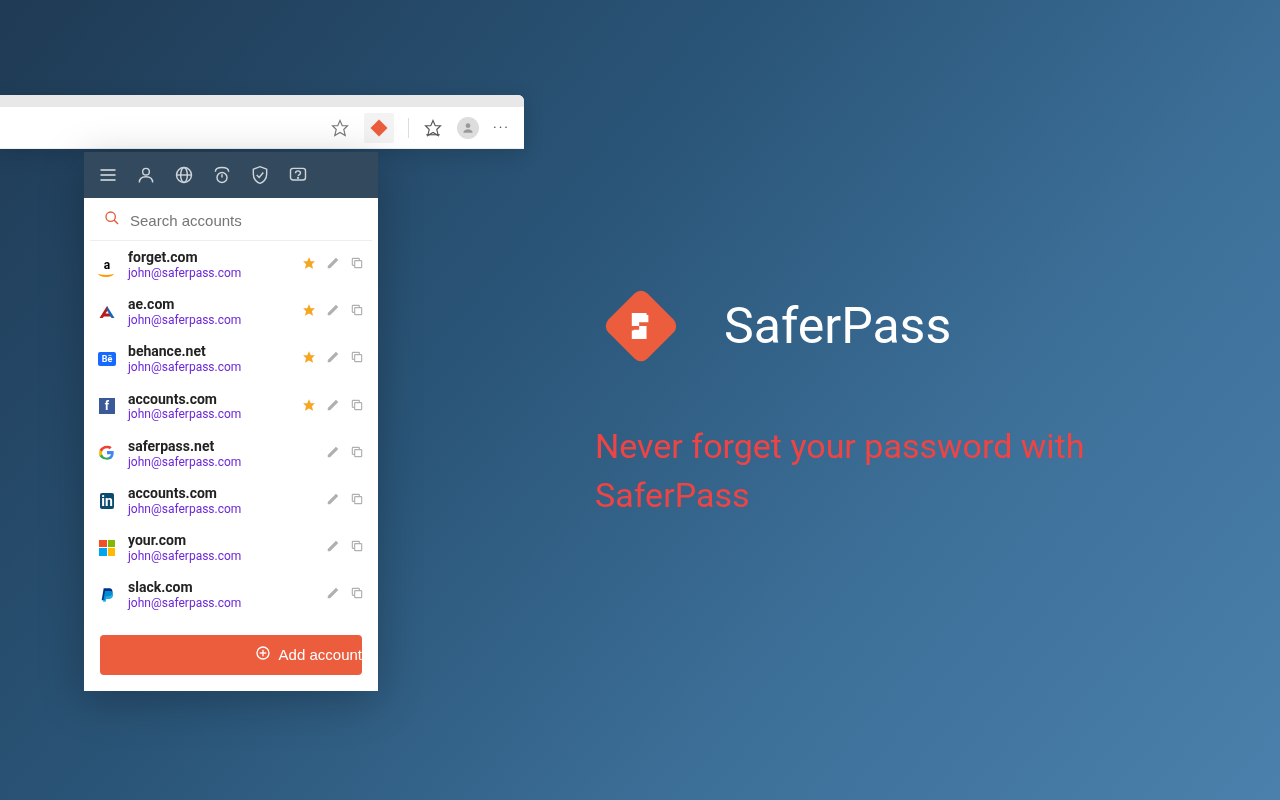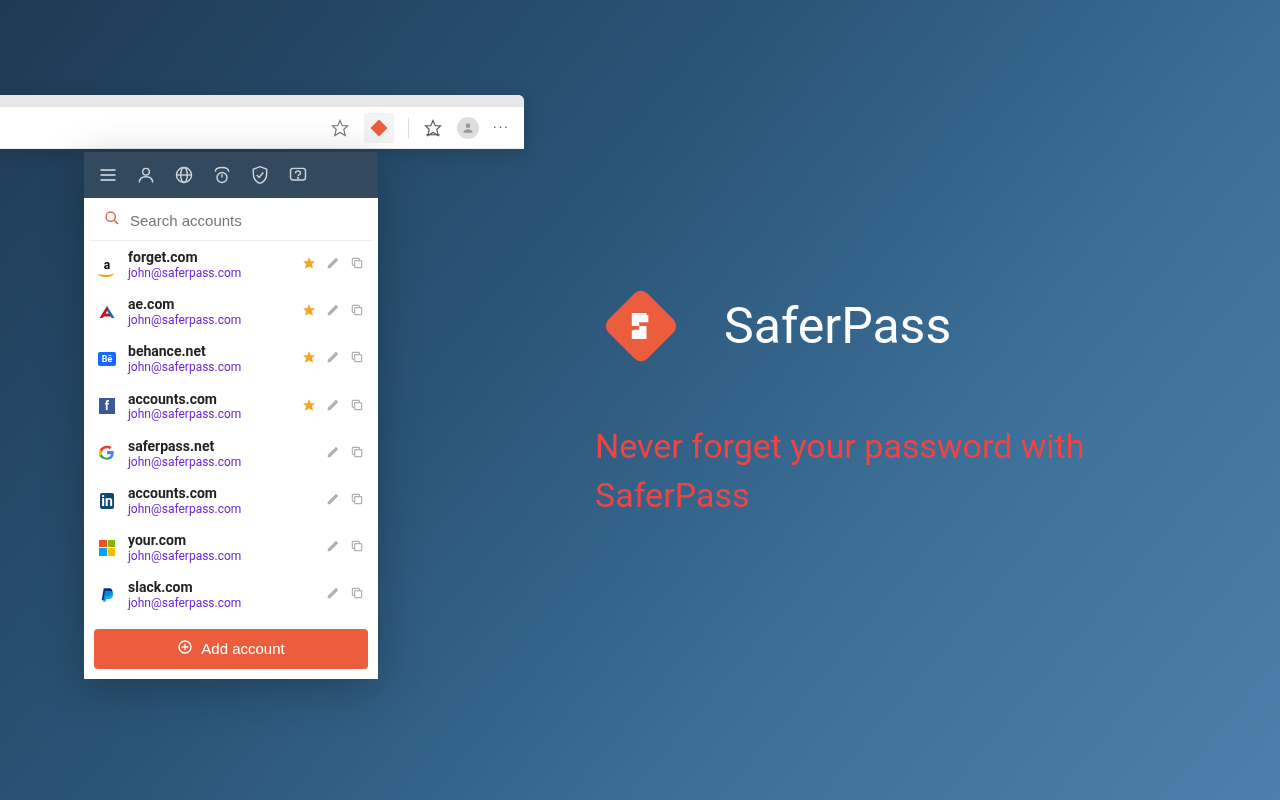--- a/index.html
+++ b/index.html
@@ -142,31 +142,31 @@
     line-height: 1.2;
   }
   .account-actions {
     display: flex;
     align-items: center;
     gap: 10px;
   }
   .star-icon { color: #f5a623; }
   .edit-icon, .copy-icon { color: #b0b0b0; }
   .add-account-btn {
-    margin: 10px;
+    margin: 16px;
     background: #eb5d3d;
     color: #fff;
     border: none;
     border-radius: 4px;
     height: 40px;
     font-size: 15px;
     font-weight: 500;
     display: flex;
     align-items: center;
-    justify-content: center;
+    justify-content: flex-end;
     gap: 8px;
     cursor: pointer;
   }
 
   
   .marketing {
     position: absolute;
     left: 595px;
     top: 280px;
     color: #fff;

